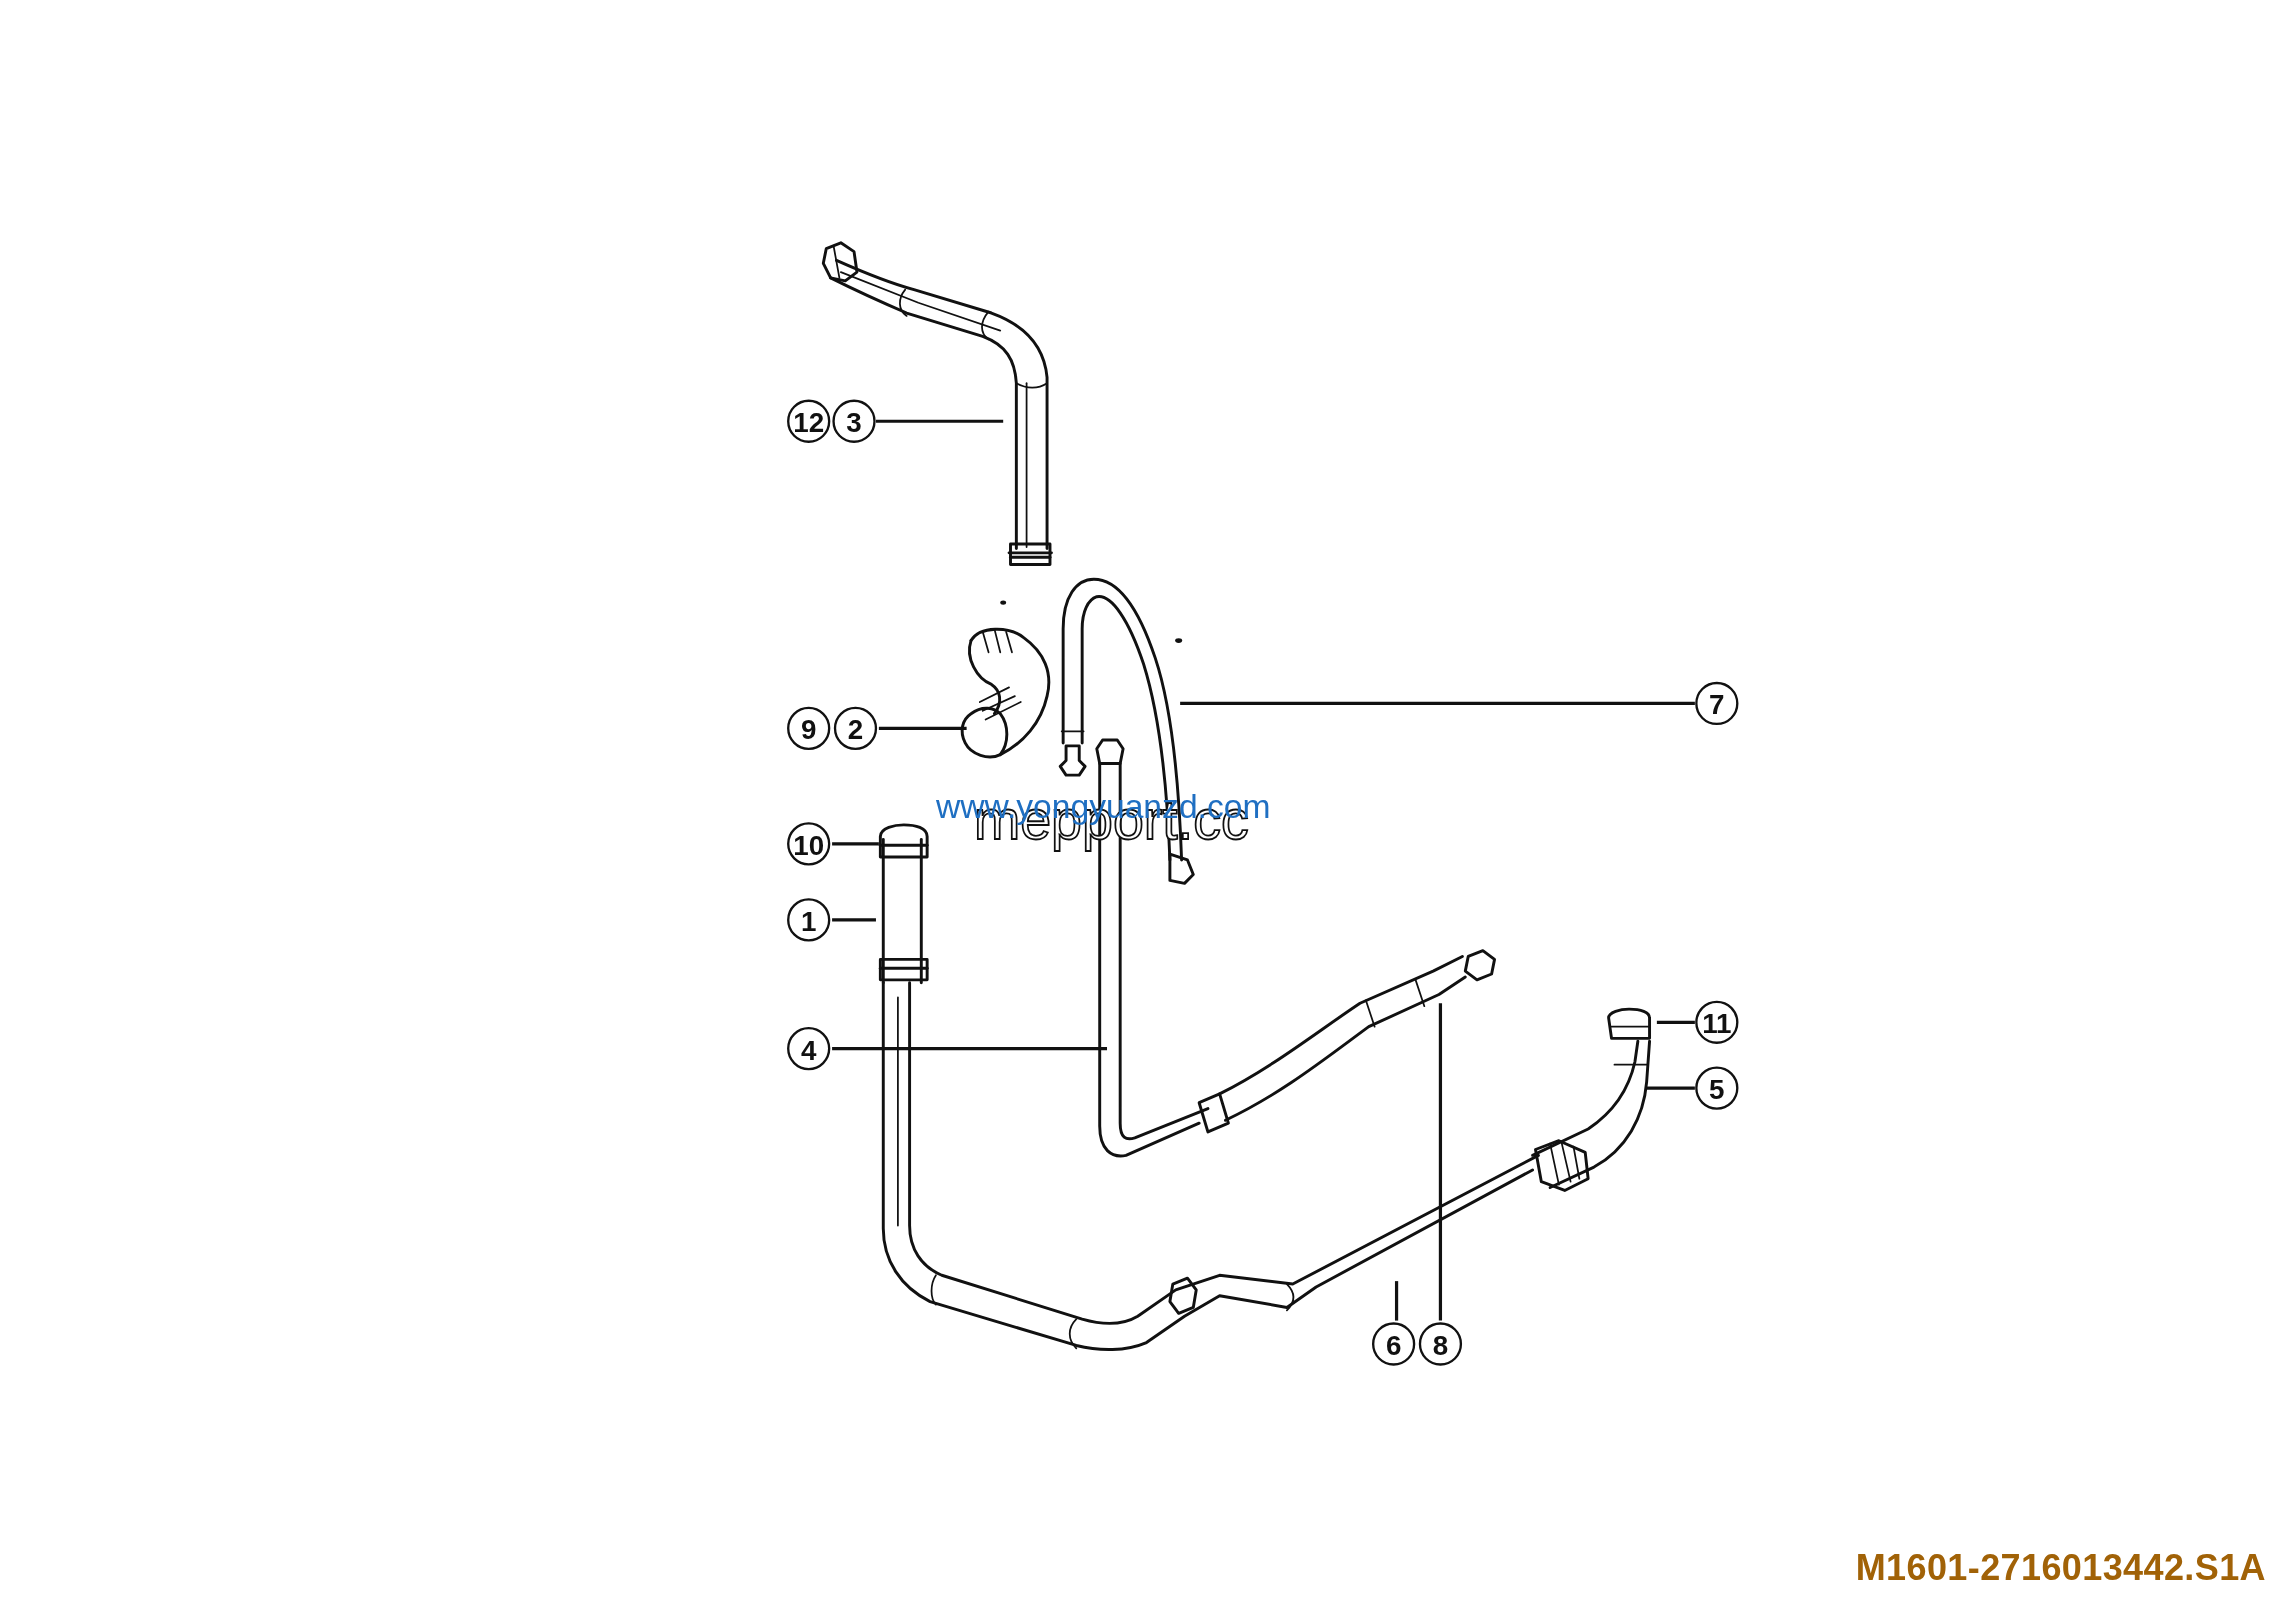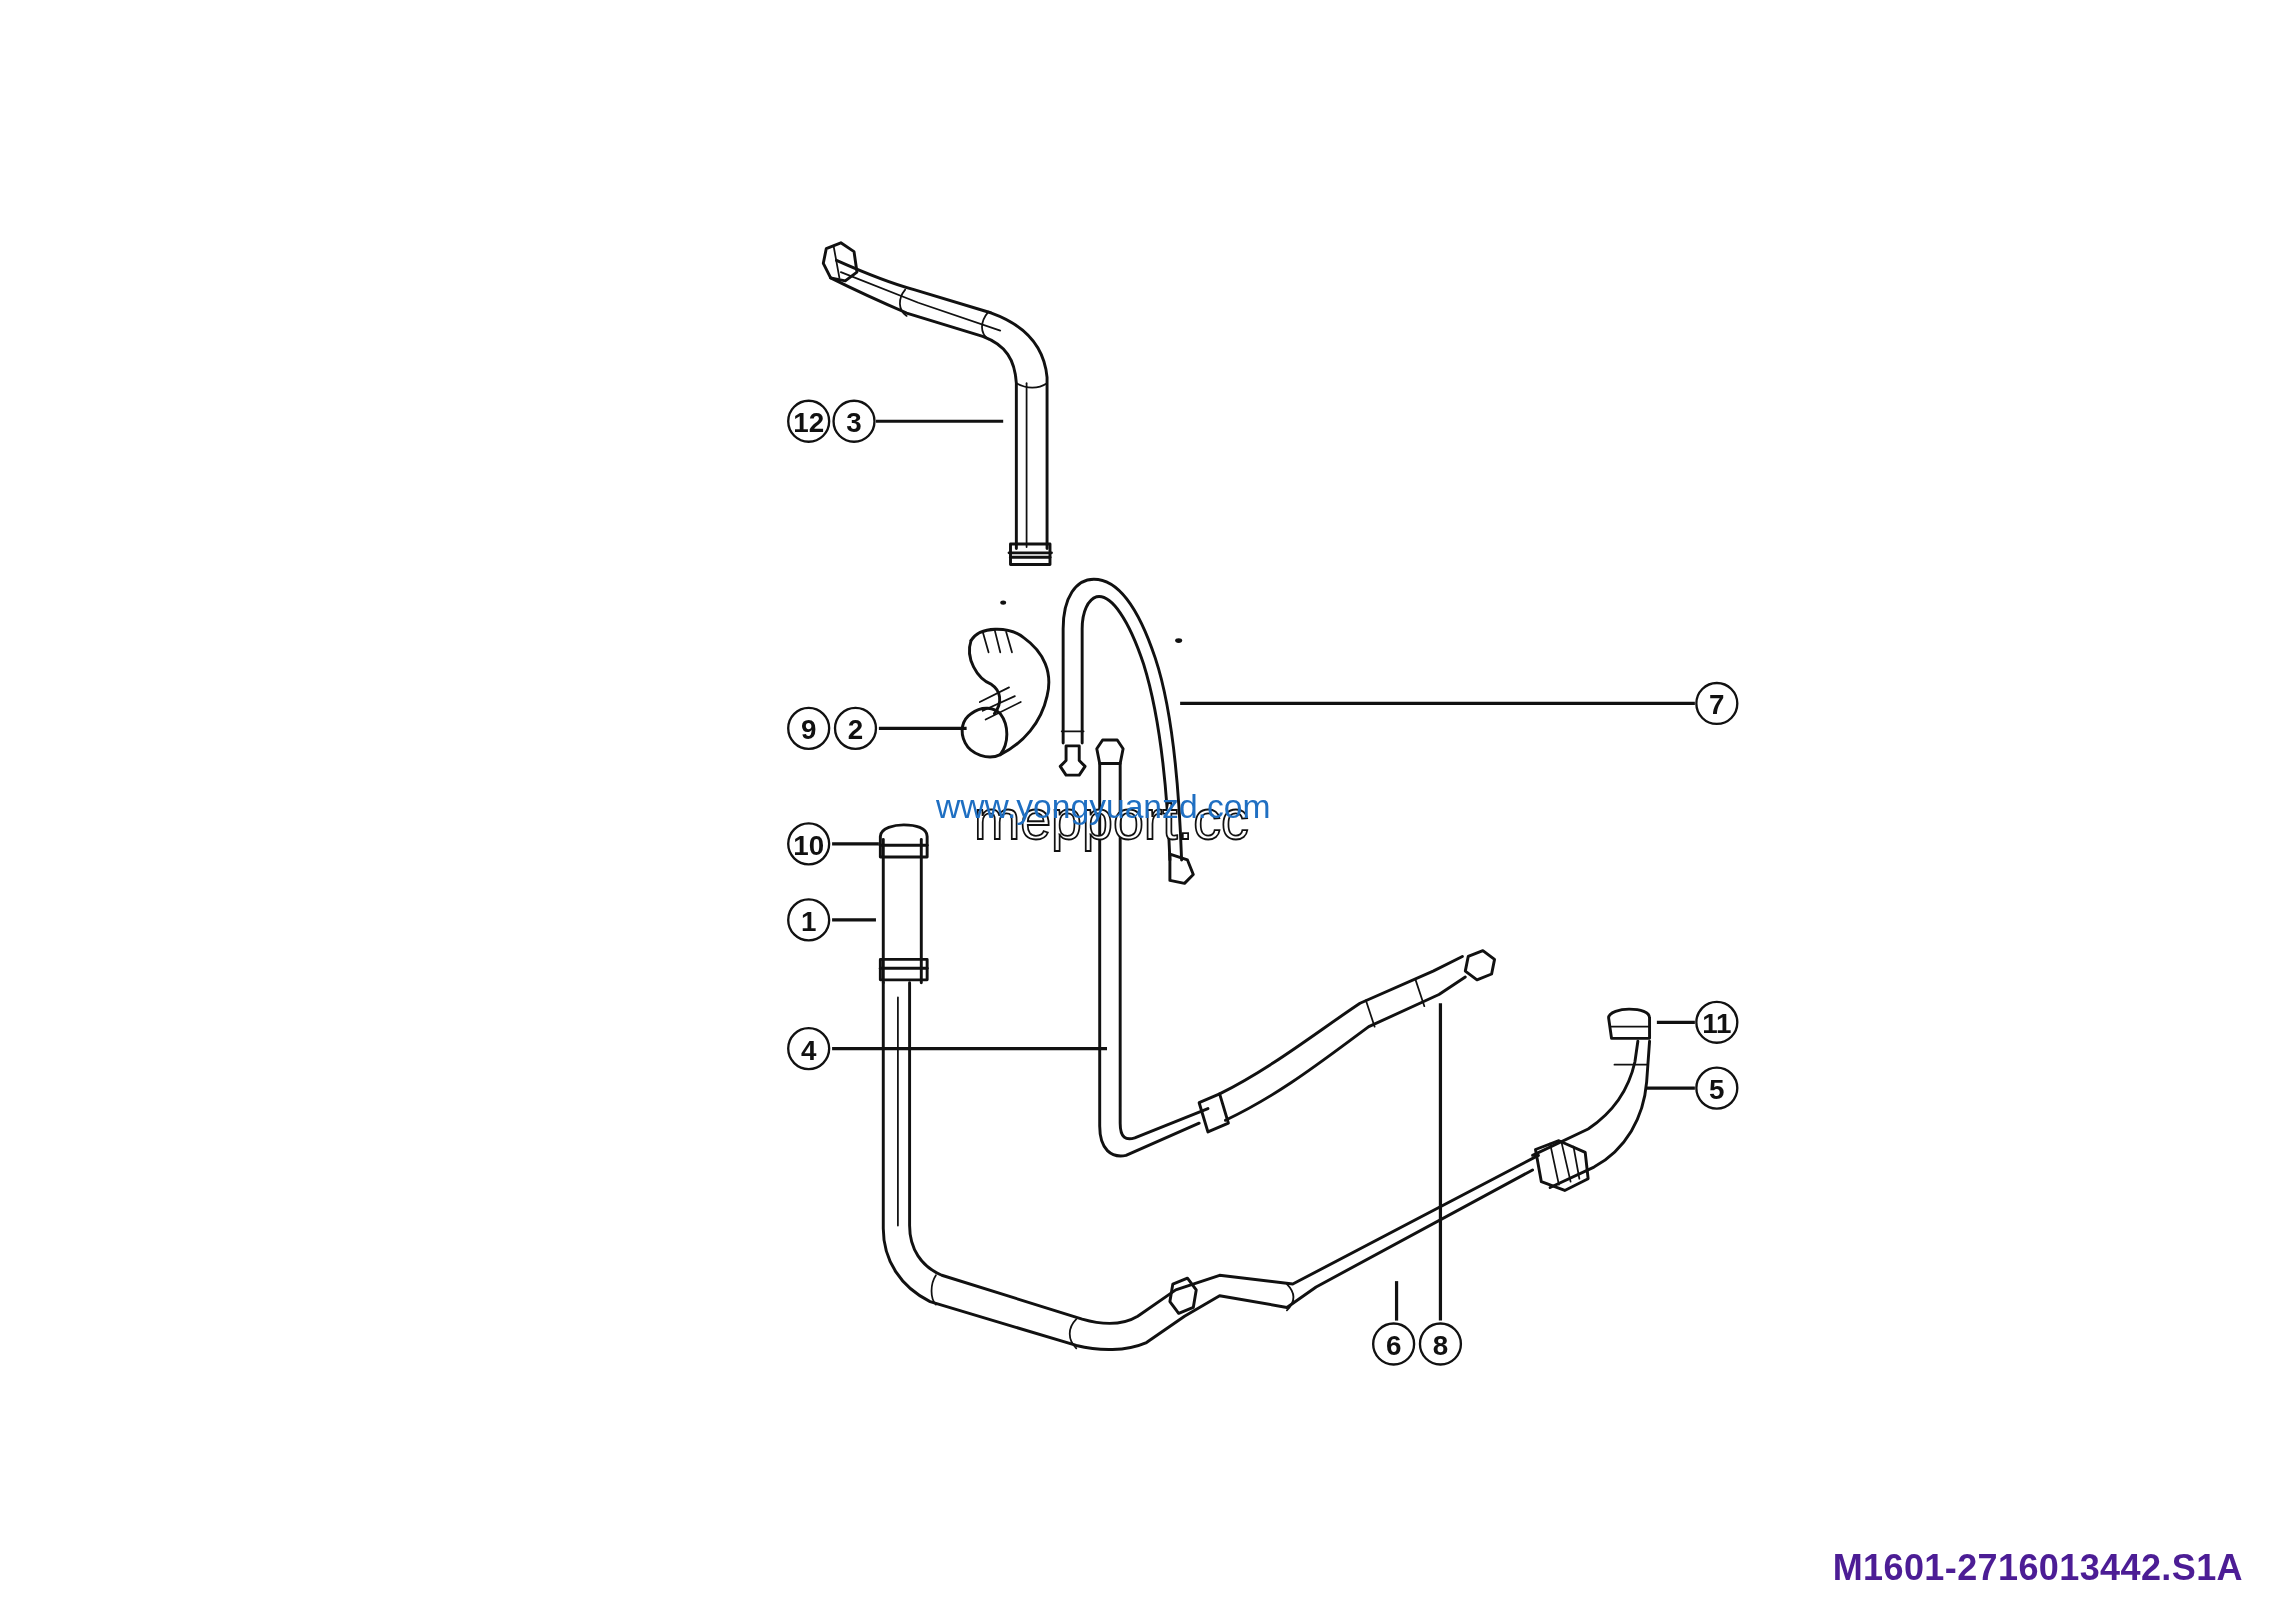--- a/index.html
+++ b/index.html
@@ -5,21 +5,21 @@
   html, body { margin: 0; padding: 0; background: #ffffff; }
   body { width: 2293px; height: 1619px; position: relative; overflow: hidden; font-family: "Liberation Sans", sans-serif; }
   #diagram { position: absolute; left: 0; top: 0; width: 2293px; height: 1619px; }
   .pipe { fill: none; stroke: #111; stroke-width: 2; stroke-linejoin: round; stroke-linecap: round; }
   .pipe-thin { fill: none; stroke: #111; stroke-width: 1.2; stroke-linejoin: round; stroke-linecap: round; }
   .leader { stroke: #111; stroke-width: 2.2; fill: none; }
   .callout-circle { fill: #fff; stroke: #111; stroke-width: 1.6; }
   .callout-text { font-family: "Liberation Sans", sans-serif; font-weight: bold; font-size: 19px; fill: #111; text-anchor: middle; dominant-baseline: central; }
   .wm-blue { font-family: "Liberation Sans", sans-serif; font-size: 23px; fill: #1f6fc2; }
   .wm-outline { font-family: "Liberation Sans", sans-serif; font-size: 38px; fill: #fff; stroke: #111; stroke-width: 1.2; }
-  .part-code { position: absolute; right: 50px; bottom: 30px; font-family: "Liberation Sans", sans-serif; font-weight: bold; font-size: 36px; color: #4c1d95; letter-spacing: 0.4px; text-align: right; }
+  .part-code { position: absolute; right: 27px; bottom: 30px; font-family: "Liberation Sans", sans-serif; font-weight: bold; font-size: 36px; color: #a16207; letter-spacing: 0.4px; text-align: right; }
 </style>
 </head>
 <body>
 
 <svg id="diagram" viewBox="0 0 1568 1107" xmlns="http://www.w3.org/2000/svg">
 
   <g>
     <path class="pipe" d="M572,178 C590,186 610,194 625,198 L678,214 C700,222 714,236 716,258 L716,375"></path>
     <path class="pipe" d="M568,190 C588,200 606,208 620,214 L672,230 C688,236 694,246 695,262 L695,375"></path>
     <path class="pipe-thin" d="M575,186 L628,207 L684,226"></path>

